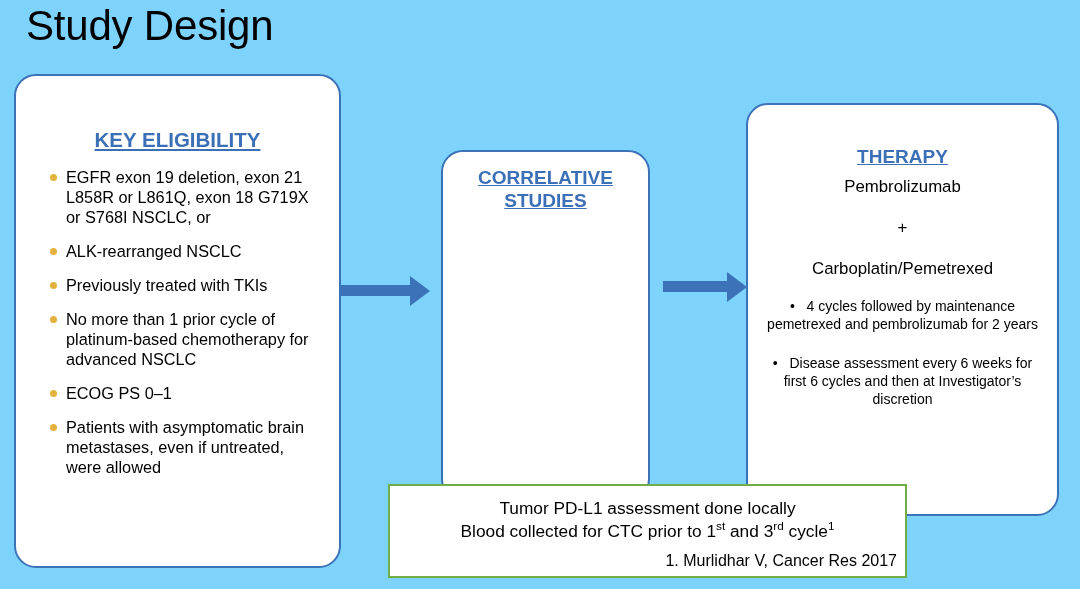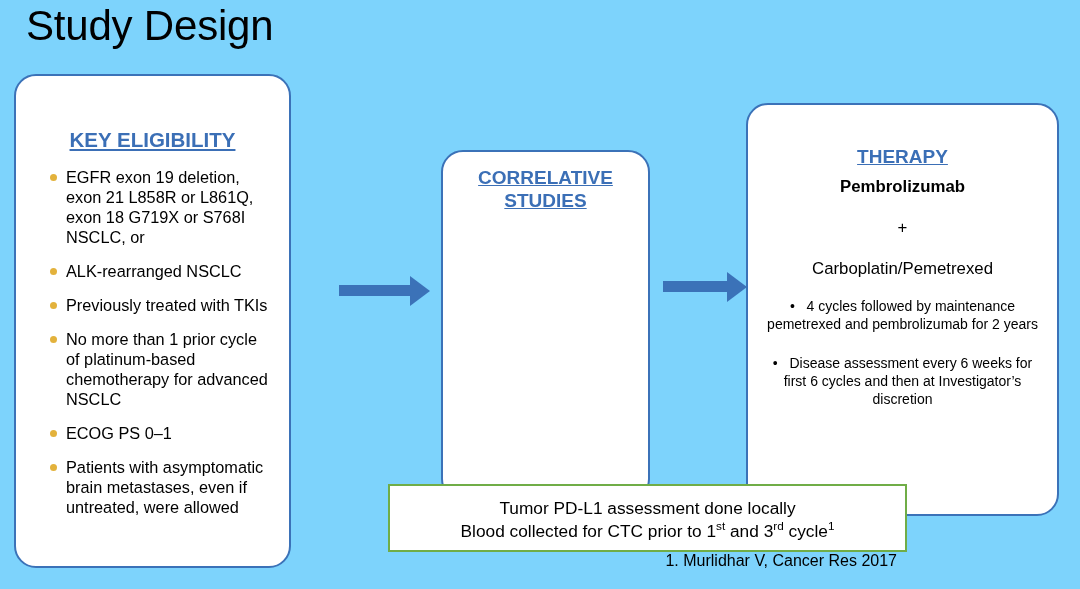--- a/index.html
+++ b/index.html
@@ -33,21 +33,21 @@
   }
 
   
   .box {
     position: absolute;
     box-sizing: border-box;
     border: 2px solid #3b72b8;
     border-radius: 22px;
     background: #ffffff;
   }
-  #box-eligibility { left: 14px;  top: 74px;  width: 277px; height: 494px; }
+  #box-eligibility { left: 14px;  top: 74px;  width: 327px; height: 494px; }
   #box-correlative { left: 441px; top: 150px; width: 209px; height: 351px; }
   #box-therapy     { left: 746px; top: 103px; width: 313px; height: 413px; }
 
   .box-heading {
     text-align: center;
     color: #3b6fb6;
     font-weight: bold;
     text-decoration: underline;
     line-height: 1.22;
   }
@@ -114,21 +114,21 @@
     left: 0px; top: 7px;
   }
 
   
   .therapy-line {
     text-align: center;
     font-size: 16.8px;
     line-height: 1.25;
     color: #000000;
   }
-  #therapy-drug1 { margin-top: 9px; font-weight: bold; }
+  #therapy-drug1 { margin-top: 9px; }
   #therapy-plus  { margin-top: 20px; }
   #therapy-drug2 { margin-top: 20px; }
   .therapy-para {
     text-align: center;
     font-size: 14px;
     line-height: 1.30;
     color: #000000;
     padding: 0 14px;
   }
   #therapy-para1 { margin-top: 17px; }
@@ -165,21 +165,21 @@
   #arrow-2 .shaft { width: 66px; }
   #arrow-2 .head  { left: 64px; }
 
   
   #box-note {
     position: absolute;
     box-sizing: border-box;
     left: 388px;
     top: 484px;
     width: 519px;
-    height: 68px;
+    height: 94px;
     border: 2px solid #70ad47;
     background: #ffffff;
   }
   .note-line {
     text-align: center;
     font-size: 17.3px;
     line-height: 1.32;
     color: #000000;
   }
   #note-line-1 { margin-top: 11px; }

